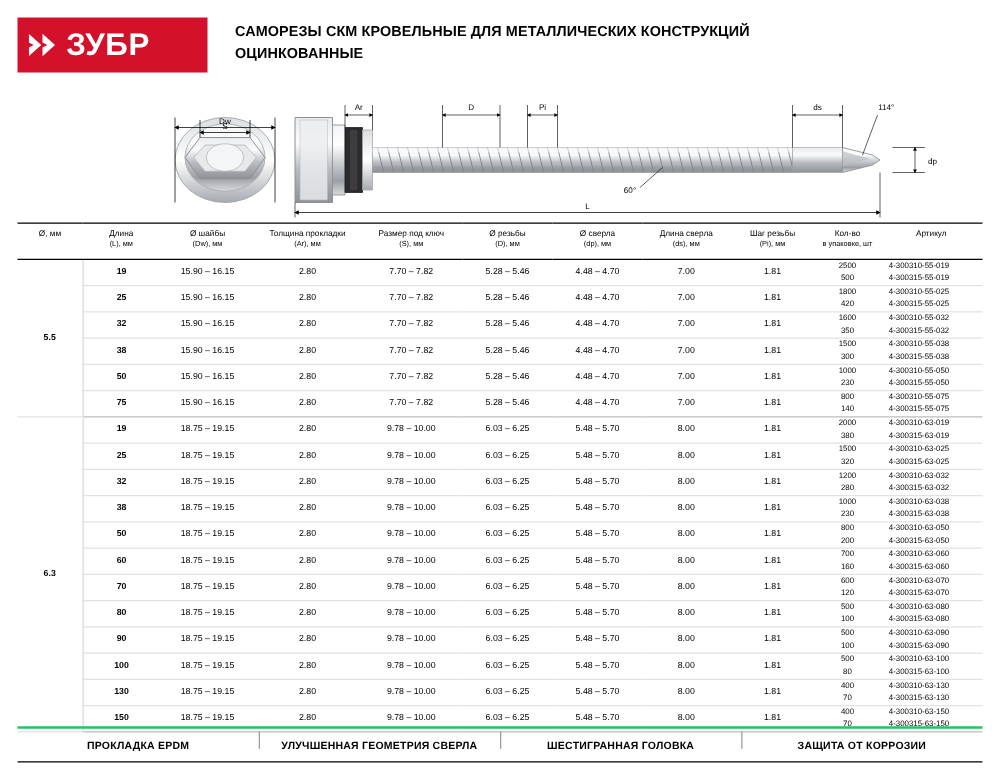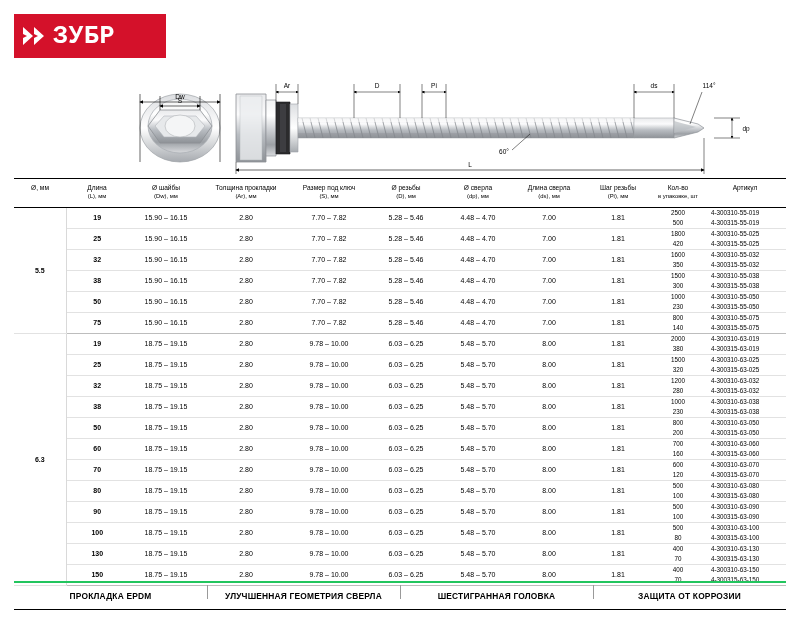--- a/index.html
+++ b/index.html
@@ -45,21 +45,21 @@
     display: flex;
     align-items: center;
   }
   .logo-arrows svg { display: block; }
   .logo-text {
     color: #ffffff;
     font-weight: bold;
     font-size: 25px;
     letter-spacing: 0.5px;
     line-height: 1;
-    font-family: Liberation Mono, monospace;
+    font-family: Liberation Sans, sans-serif;
   }
   .header-title {
     margin-left: 22px;
     font-size: 11.5px;
     font-weight: bold;
     line-height: 1.45;
     letter-spacing: 0.1px;
     padding-top: 4px;
     text-transform: uppercase;
   }
@@ -175,20 +175,24 @@
 
   <div class="header">
     <div class="logo">
       <span class="logo-arrows">
         <svg width="26" height="24" viewBox="0 0 26 24">
           <polygon points="0,3 10,12 0,21 0,14 4,12 0,10" fill="#ffffff"></polygon>
           <polygon points="11,3 21,12 11,21 11,14 15,12 11,10" fill="#ffffff"></polygon>
         </svg>
       </span>
       <span class="logo-text">ЗУБР</span>
+    </div>
+    <div class="header-title">
+      <div>САМОРЕЗЫ СКМ КРОВЕЛЬНЫЕ ДЛЯ МЕТАЛЛИЧЕСКИХ КОНСТРУКЦИЙ</div>
+      <div>ОЦИНКОВАННЫЕ</div>
     </div>
   </div>
 
   <div class="illustration">
     <svg width="772" height="112" viewBox="0 0 772 112">
       <defs>
         <linearGradient id="metal" x1="0" y1="0" x2="0" y2="1">
           <stop offset="0%" stop-color="#f2f3f4"></stop>
           <stop offset="28%" stop-color="#ffffff"></stop>
           <stop offset="55%" stop-color="#c9ccd0"></stop>

